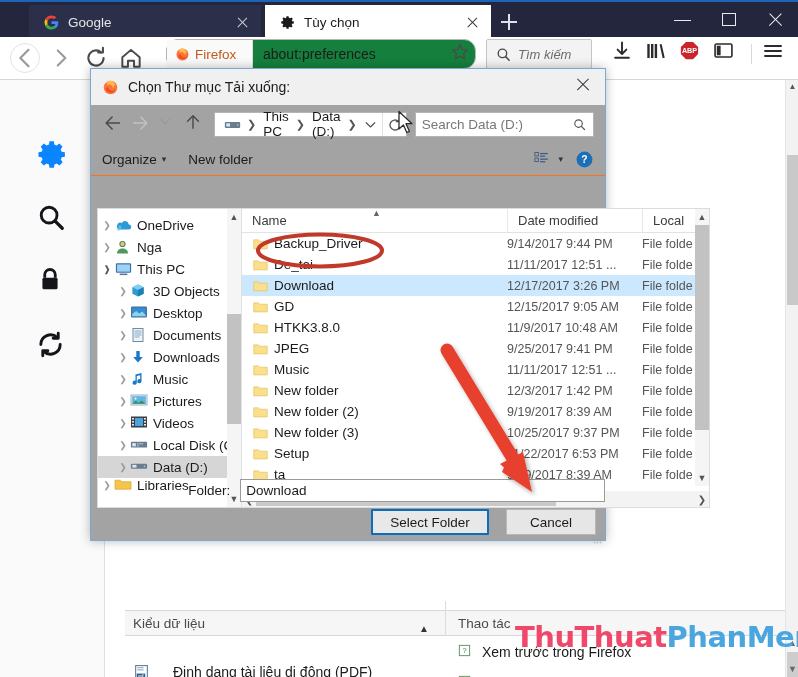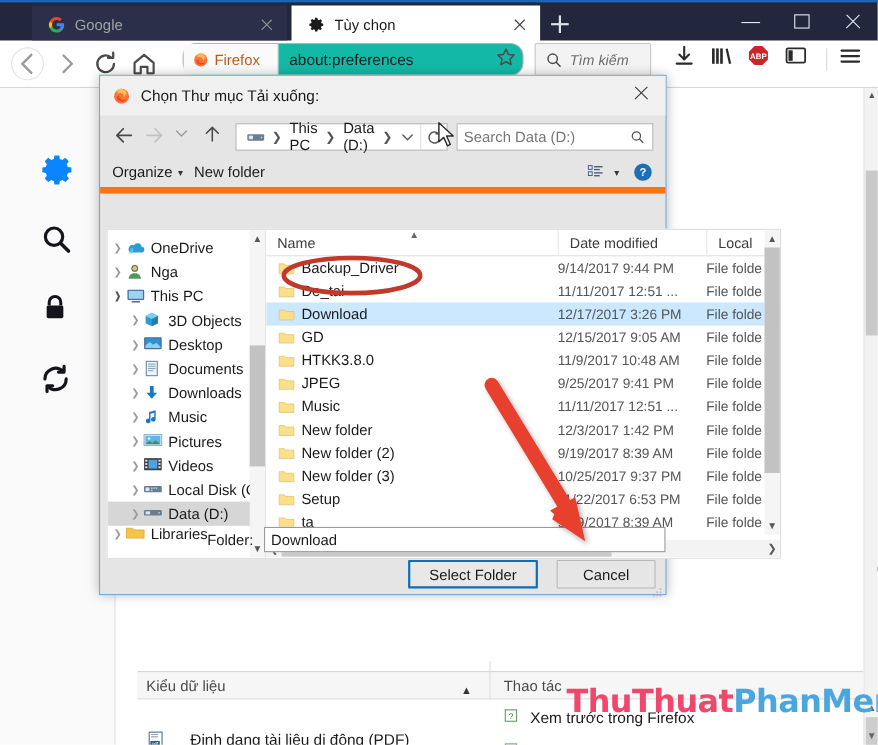--- a/index.html
+++ b/index.html
@@ -23,21 +23,21 @@
     border-top:2px solid #0a84ff;
   }
   .tabstrip:before{
     content:""; position:absolute; left:0; top:-2px; width:798px; height:2px;
     background:#1d63b8;
   }
   .tab {
     position:absolute; top:3px; height:34px;
     display:flex; align-items:center; gap:8px;
     padding:0 10px 0 14px;
-    font-size:13px; color:#a3a3a3;
+    font-size:13px; color:#e5e5e5;
     cursor:default;
   }
   .tab.bg { left:29px; width:232px; background:#2b2f4a; }
   .tab.active { left:265px; width:226px; background:#ffffff; color:#1b1b1b; }
   .tab .tab-title { flex:1; overflow:hidden; white-space:nowrap; text-overflow:ellipsis; font-size:13.5px;}
   .tab .tab-close { width:17px; height:17px; position:relative; opacity:.85; flex:0 0 auto;}
   .tab .tab-close:before, .tab .tab-close:after{
     content:""; position:absolute; left:2px; top:8px; width:13px; height:1.4px;
     background:currentColor;
   }
@@ -69,21 +69,21 @@
   .navbar {
     position:absolute; left:0; top:37px; width:798px; height:43px;
     background:#ffffff; border-bottom:1px solid #d6d6d6;
     display:flex; align-items:center;
   }
   .navicon { width:27px; height:27px; position:relative; margin:0 4px; flex:0 0 auto; }
   .nav-back { margin-left:10px; width:30px; height:30px; border-radius:50%; border:1px solid #e3e3e3;}
 
   .urlbar {
     position:absolute; left:166px; top:39px; width:310px; height:30px;
-    border:1px solid #b5b5b5; background:#14b8a6; border-radius:12px;
+    border:1px solid #b5b5b5; background:#15803d; border-radius:12px;
     display:flex; align-items:center;
   }
   .url-brand {
     width:86px; height:28px; display:flex; align-items:center; gap:5px;
     padding-left:8px; border-right:1px solid #dcdcdc; background:#fafafa;
     font-size:13.5px; color:#c05a1b; font-weight:500;
   }
   .url-text { flex:1; padding-left:10px; font-size:14px; color:#1b1b1b; }
   .url-star { width:26px; height:26px; position:relative; color:#5a5a5a; }
 
@@ -136,21 +136,21 @@
   .app-row .action { display:flex; align-items:center; gap:8px; padding-left:12px;}
   .mini-ico { width:17px; height:17px; flex:0 0 auto; }
 
   .apps-scroll { position:absolute; right:0; top:556px; width:13px; bottom:0; background:#f4f4f4; border-left:1px solid #e4e4e4;}
   .apps-scroll .thumb{ position:absolute; left:1px; top:16px; width:11px; height:60px; background:#cdcdcd;}
   .apps-scroll .ar{ position:absolute; left:0; width:13px; height:15px; color:#666; text-align:center; font-size:9px; line-height:15px;}
 
   
   #dialog {
     position:absolute; left:90px; top:68px; width:516px; height:473px;
-    background:#e5e5e5; border:1px solid #7ba7d4;
+    background:#a3a3a3; border:1px solid #7ba7d4;
     box-shadow:0 0 10px rgba(0,0,0,.28);
   }
   .dlg-title {
     height:36px; display:flex; align-items:center; gap:9px; padding-left:11px;
     background:#f0f0f0; font-size:14px; color:#1b1b1b;
   }
   .dlg-close {
     position:absolute; right:0; top:0; width:44px; height:32px; color:#3a3a3a;
   }
   .dlg-close i{ position:absolute; left:14px; top:15px; width:16px; height:1.3px; background:#3a3a3a;}
@@ -168,22 +168,22 @@
   .addr-right { margin-left:auto; display:flex; align-items:center; }
   .addr-chev{ width:22px; height:23px; color:#444; position:relative;}
   .addr-refresh{ width:24px; height:23px; color:#444; position:relative; border-left:1px solid #e2e2e2;}
   .srchbox {
     width:195px; height:25px; margin-left:5px; border:1px solid #b4b4b4; background:#fff;
     display:flex; align-items:center; padding:0 6px; font-size:13.5px; color:#777;
   }
   .srchbox .sp { flex:1; }
 
   .dlg-cmd {
-    height:33px; display:flex; align-items:center; padding:0 11px; gap:10px;
-    font-size:13.5px; color:#1b1b1b; border-bottom:6px solid #f97316;
+    height:33px; display:flex; align-items:center; padding:0 11px; gap:22px;
+    font-size:13.5px; color:#1b1b1b; border-bottom:1px solid #f97316;
   }
   .dlg-cmd .item{ display:flex; align-items:center; gap:5px;}
   .dlg-cmd .caret{ font-size:9px; color:#333; }
   .dlg-cmd .spacer{ margin-left:auto; display:flex; align-items:center; gap:12px;}
 
   .dlg-body { position:absolute; left:6px; top:139px; width:613px; height:300px; display:flex; background:#fff; border:1px solid #dcdcdc;}
   .tree { width:143px; position:relative; background:#fff; overflow:hidden;}
   .tree-inner{ padding-top:5px; }
   .tnode { height:22px; display:flex; align-items:center; font-size:13.5px; color:#1b1b1b; white-space:nowrap;}
   .tnode .arrow { width:14px; text-align:center; color:#9a9a9a; font-size:9px; flex:0 0 auto;}

